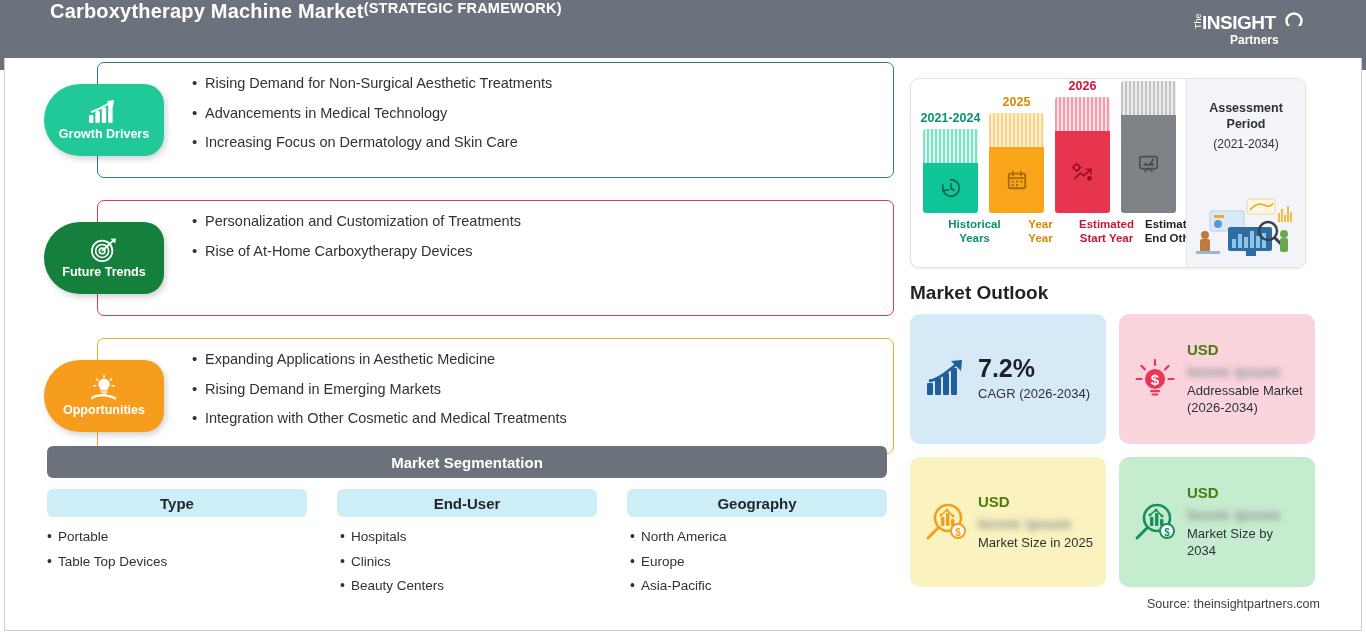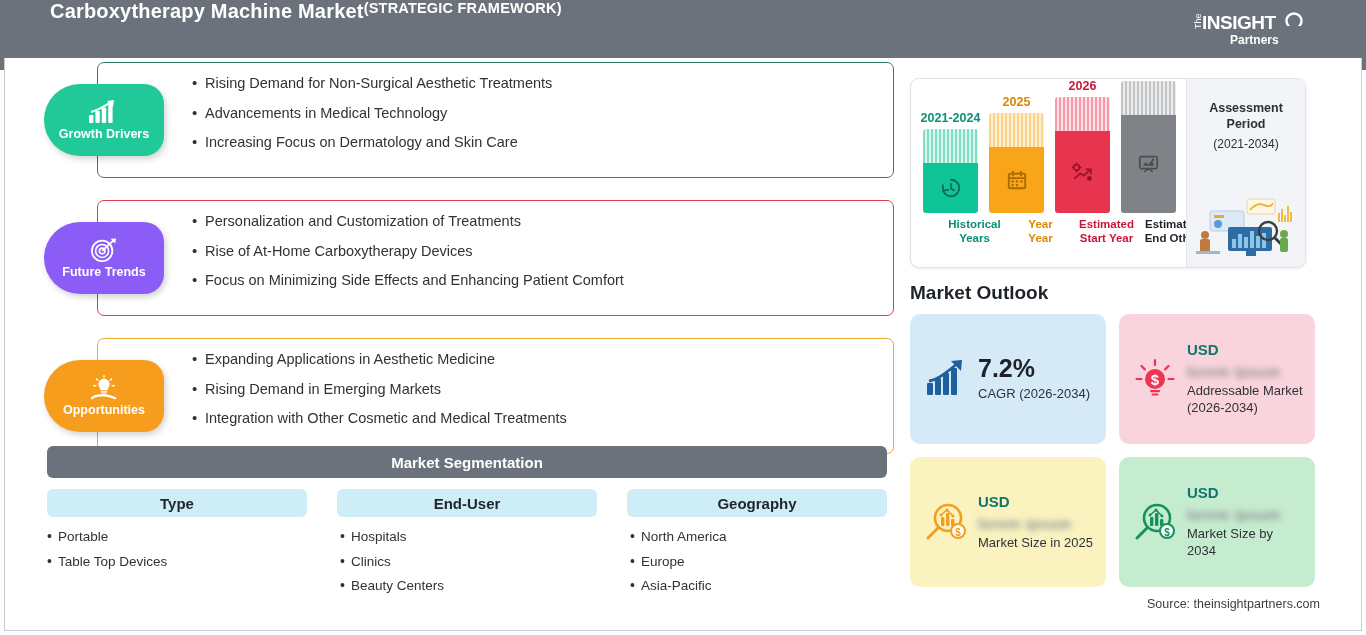--- a/index.html
+++ b/index.html
@@ -46,21 +46,21 @@
   .strip.trends .strip-box{border-color:#e03b52;}
   .strip.opps .strip-box{border-color:#f0a92a;}
 
   .badge{
     position:absolute;left:0;top:22px;width:120px;height:72px;
     border-radius:36px 20px 20px 36px;
     display:flex;flex-direction:column;align-items:center;justify-content:center;
     color:#fff;box-shadow:2px 3px 6px rgba(0,0,0,.18);z-index:3;
   }
   .badge.green{background:#20c997;}
-  .badge.red{background:#8b5cf6;}
+  .badge.red{background:#15803d;}
   .badge.orange{background:#f79d1e;}
   .badge-label{font-size:12.5px;font-weight:bold;margin-top:2px;white-space:nowrap;}
   .badge-ico{height:26px;display:flex;align-items:flex-end;}
 
   .bullets{
     position:absolute;left:148px;top:14px;right:14px;
     list-style:none;margin:0;padding:0;
   }
   .bullets li{
     font-size:14.5px;color:#2f3236;line-height:1;margin-bottom:15px;
@@ -131,21 +131,21 @@
     padding:13px 12px;display:flex;align-items:center;gap:8px;
   }
   .card.blue{background:#d5e9f7;}
   .card.pink{background:#fad4dc;}
   .card.yellow{background:#faf3c0;}
   .card.green{background:#c6ecd0;}
   .card-ico{flex:0 0 auto;width:48px;display:flex;align-items:center;justify-content:center;}
   .card-txt{flex:1;min-width:0;}
   .big{font-size:25px;font-weight:bold;color:#1d2228;line-height:1.05;}
   .sub{font-size:13px;color:#2f3236;margin-top:5px;line-height:1.28;}
-  .usd{font-size:15px;font-weight:bold;color:#0f766e;margin-top:12px;}
+  .usd{font-size:15px;font-weight:bold;color:#4d7c0f;margin-top:12px;}
   .blurred{
     font-size:15px;font-weight:bold;color:#8d8f93;margin:4px 0 3px;
     filter:blur(3.4px);letter-spacing:.4px;user-select:none;
   }
   .source{
     position:absolute;right:46px;top:597px;font-size:12.5px;color:#3a3f45;
   }
 </style>
 </head>
 <body>
@@ -202,21 +202,20 @@
             <circle cx="13" cy="15" r="3" fill="none" stroke="#fff" stroke-width="1.7"></circle>
             <path d="M13 15 L26 3" stroke="#fff" stroke-width="2"></path>
             <path d="M22 2 L28 1.5 L27 7 Z" fill="#fff"></path>
           </svg>
         </span>
         <span class="badge-label">Future Trends</span>
       </div>
       <ul class="bullets">
         <li>Personalization and Customization of Treatments</li>
         <li>Rise of At-Home Carboxytherapy Devices</li>
-        <li>Focus on Minimizing Side Effects and Enhancing Patient Comfort</li>
       </ul>
     </div>
 
     <div class="strip opps">
       <div class="strip-box"></div>
       <div class="badge orange">
         <span class="badge-ico">
           <svg width="34" height="26" viewBox="0 0 34 28">
             <path d="M17 4 a6 6 0 0 1 4 10.5 v2 h-8 v-2 A6 6 0 0 1 17 4z" fill="#fff"></path>
             <rect x="13.6" y="17.5" width="6.8" height="1.6" fill="#fff"></rect>

